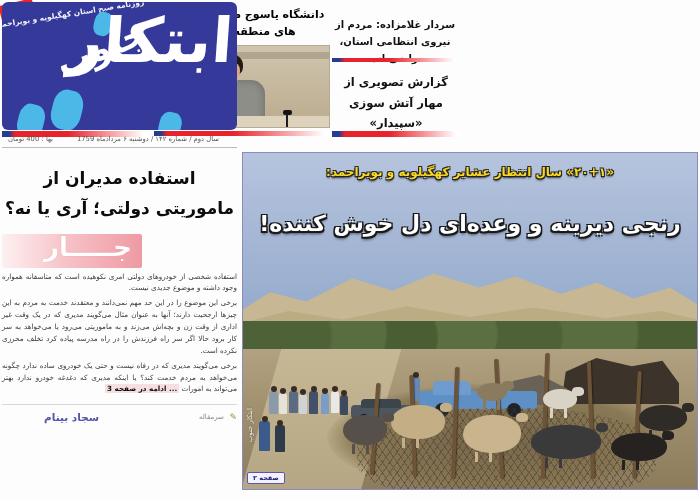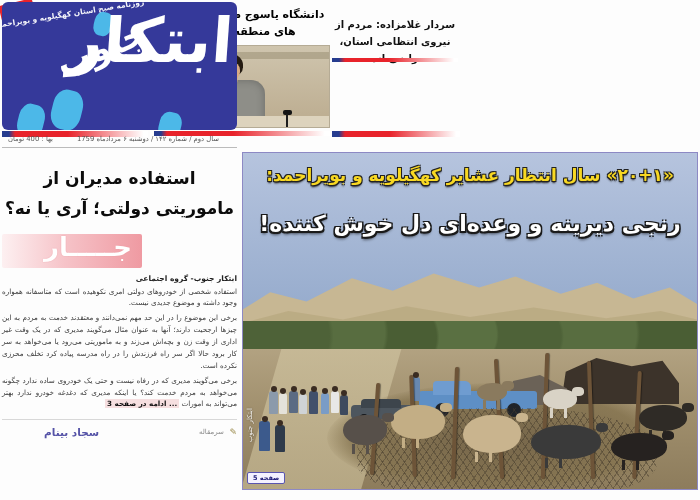--- a/index.html
+++ b/index.html
@@ -61,21 +61,21 @@
     transform:rotate(-22deg); letter-spacing:-1px; }
   #mh-dateline { position:absolute; top:132px; right:463px; left:2px; height:16px;
     border-bottom:1px solid #bbb; font-size:6.8px; color:#555; }
   #mh-date { position:absolute; right:18px; top:3px; }
   #mh-price { position:absolute; left:6px; top:3px; }
 
   
   #mainphoto { position:absolute; top:152px; right:2px; width:456px; height:338px;
     border:1px solid #8d89c4; background:linear-gradient(#b6c4de 0%, #93a9cb 52%, #a79a7d 55%);
     overflow:hidden; }
-  #mp-kicker { position:absolute; top:12px; left:0; right:0; text-align:center; font-size:17px;
+  #mp-kicker { position:absolute; top:12px; left:0; right:0; text-align:center; font-size:12px;
     font-weight:bold; color:#f8d823;
     text-shadow:-1px -1px 0 #222,1px -1px 0 #222,-1px 1px 0 #222,1px 1px 0 #222, 0 2px 2px #222; }
   #mp-headline { position:absolute; top:58px; left:0; right:0; text-align:center; font-size:22px;
     font-weight:bold; color:#fff;
     text-shadow:-1.5px -1.5px 0 #1a1a1a,1.5px -1.5px 0 #1a1a1a,-1.5px 1.5px 0 #1a1a1a,1.5px 1.5px 0 #1a1a1a,0 3px 3px rgba(0,0,0,.6); }
   .mp-mountain { position:absolute; top:108px; left:0; right:0; height:78px; background:#c7b793;
     clip-path:polygon(0 62%,6% 40%,14% 52%,24% 22%,33% 38%,42% 16%,52% 34%,60% 20%,70% 42%,78% 28%,86% 48%,94% 34%,100% 55%,100% 100%,0 100%); }
   .mp-mountain2 { position:absolute; top:128px; left:0; right:0; height:60px; background:#b7a67e; opacity:.7;
     clip-path:polygon(0 70%,10% 50%,22% 64%,36% 42%,50% 60%,64% 44%,80% 62%,92% 50%,100% 64%,100% 100%,0 100%); }
   .mp-trees { position:absolute; top:168px; left:0; right:0; height:30px;
@@ -176,20 +176,23 @@
     <div class="pm-mic" style="left:30px; bottom:12px;"></div>
     <div class="pm-mic" style="left:126px; bottom:12px;"></div>
     <div class="pm-dark"></div>
   </div>
   <div class="gbar" style="top:131px; height:5px; right:370px; width:176px;"></div>
 
   <div id="hl-right1" class="headline-box">
     <span>سردار غلامزاده: مردم از نیروی انتظامی استان، راضی اند</span>
   </div>
   <div class="gbar" style="top:58px; height:4px; right:242px; width:126px;"></div>
+  <div id="hl-right2" class="headline-box">
+    <span>گزارش تصویری از مهار آتش سوزی «سپیدار»</span>
+  </div>
   <div class="gbar" style="top:131px; height:6px; right:240px; width:128px;"></div>
 
   <div id="masthead" style="background:#35399a;">
     <span id="mh-tagline">روزنامه صبح استان کهگیلویه و بویراحمد</span>
     <div class="mh-dot" style="left:16px; bottom:-8px; width:26px; height:34px; background:#4cb8e8;"></div>
     <div class="mh-dot" style="left:50px; bottom:0px; width:30px; height:40px; background:#4cb8e8;"></div>
     <div class="mh-dot" style="left:92px; top:10px; width:18px; height:24px; background:#4cb8e8;"></div>
     <div class="mh-dot" style="right:56px; bottom:-10px; width:22px; height:28px; background:#4cb8e8;"></div>
     <span id="mh-title-main">ابتکار</span>
     <span id="mh-title-sub">جنوب</span>
@@ -247,31 +250,30 @@
     <div class="animal" style="right:252px; top:252px; width:54px; height:34px; background:#c3ae85; color:#c3ae85;"></div>
     <div class="animal" style="right:310px; top:262px; width:44px; height:30px; background:#57504a; color:#57504a;"></div>
     <div class="animal" style="right:10px; top:252px; width:48px; height:26px; background:#2f2b26; color:#2f2b26;"></div>
     <div class="animal" style="right:30px; top:280px; width:56px; height:28px; background:#262220; color:#262220;"></div>
     <div class="animal" style="right:120px; top:236px; width:34px; height:20px; background:#d9d3c6; color:#d9d3c6;"></div>
     <div class="animal" style="right:190px; top:230px; width:30px; height:18px; background:#8a7a5e; color:#8a7a5e;"></div>
 
     <div id="mp-kicker">«۲۰+۱» سال انتظار عشایر کهگیلویه و بویراحمد:</div>
     <div id="mp-headline">رنجی دیرینه و وعده‌ای دل خوش کننده!</div>
     <div id="mp-credit">ابتکار جنوب</div>
-    <div id="mp-pageref">صفحه 5</div>
+    <div id="mp-pageref">صفحه ۲</div>
   </div>
 
   <div id="rightcol">
     <div id="lead-headline">استفاده مدیران از ماموریتی دولتی؛ آری یا نه؟</div>
 
     <div id="jar-banner">
       <span id="jar-text">جـــــار</span>
     </div>
 
-    <div id="lead-byline">ابتکار جنوب- گروه اجتماعی</div>
     <p class="lead-p">استفاده شخصی از خودروهای دولتی امری نکوهیده است که متاسفانه همواره وجود داشته و موضوع جدیدی نیست.</p>
     <p class="lead-p">برخی این موضوع را در این حد مهم نمی‌دانند و معتقدند خدمت به مردم به این چیزها ارجحیت دارند؛ آنها به عنوان مثال می‌گویند مدیری که در یک وقت غیر اداری از وقت زن و بچه‌اش می‌زند و به ماموریتی می‌رود یا می‌خواهد به سر کار برود حالا اگر سر راه فرزندش را در راه مدرسه پیاده کرد تخلف محرزی نکرده است.</p>
     <p class="lead-p"><span>برخی می‌گویند مدیری که در رفاه نیست و حتی یک خودروی ساده ندارد چگونه می‌خواهد به مردم خدمت کند؟ یا اینکه مدیری که دغدغه خودرو ندارد بهتر می‌تواند به امورات </span><span id="lead-cont">... ادامه در صفحه 3</span></p>
 
     <div id="ed-divider"></div>
 
     <div id="ed-header">
       <div id="ed-label-wrap">
         <span id="ed-pencil">✎</span>
         <span>سرمقاله</span>

